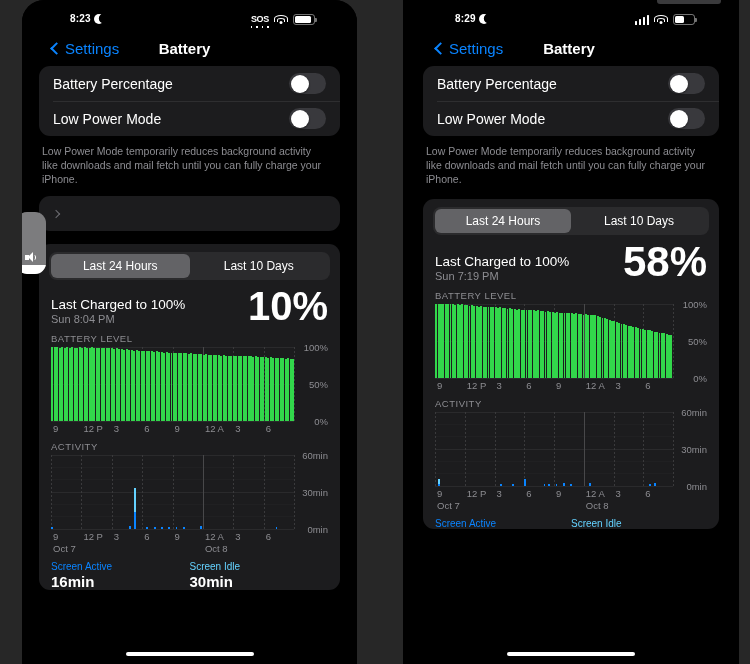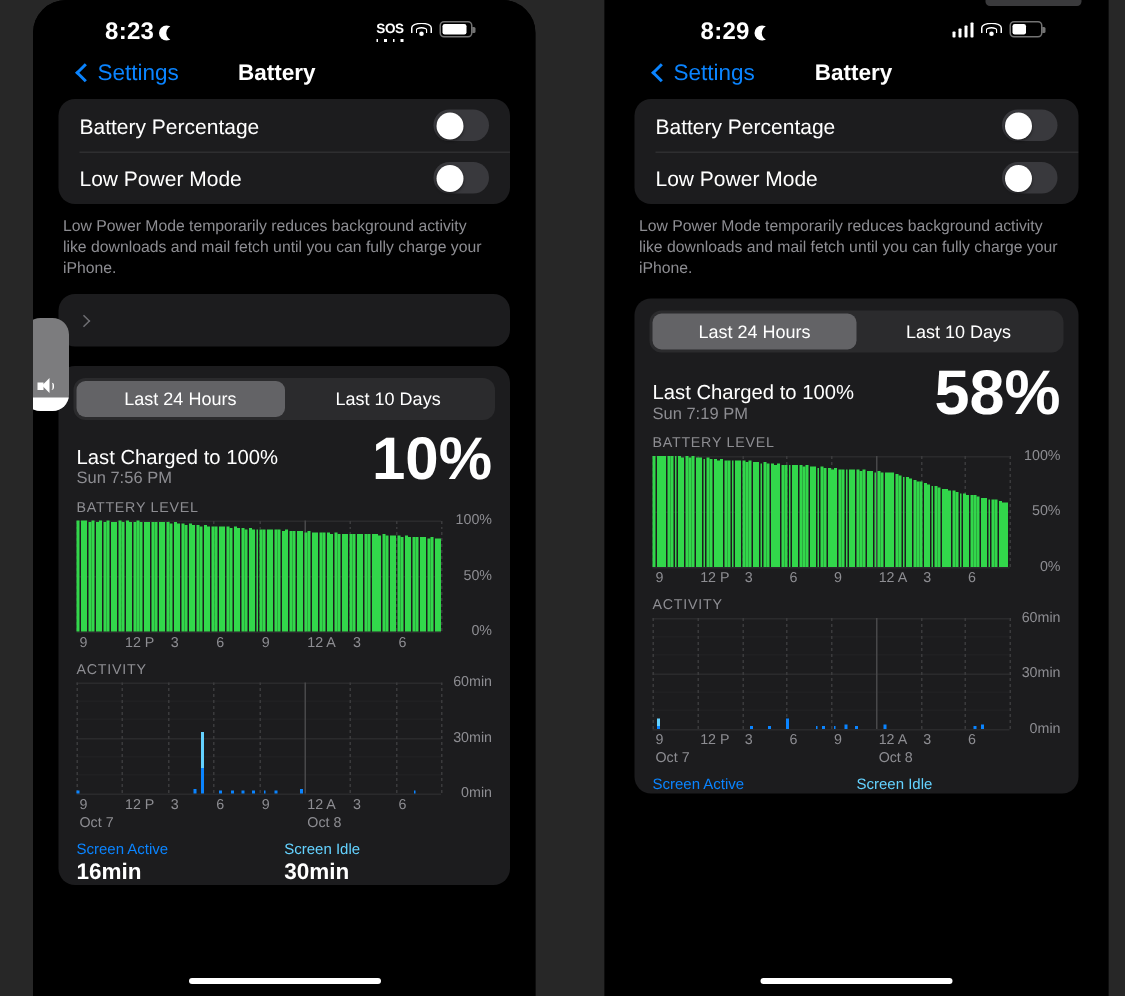--- a/index.html
+++ b/index.html
@@ -19,23 +19,23 @@
   .phone.right { left:403px; width:336px; height:664px; }
 
   .screen { position:relative; width:100%; height:100%; background:#000; }
 
   
   .statusbar {
     position:relative; height:34px; display:flex; align-items:center;
     color:#fff;
   }
   .sb-time { position:absolute; display:flex; align-items:center; gap:3px;
-             font-size:16px; font-weight:bold; letter-spacing:.2px; }
+             font-size:10px; font-weight:bold; letter-spacing:.2px; }
   .left .sb-time { left:48px; top:13px; }
-  .right .sb-time{ left:64px; top:13px; }
+  .right .sb-time{ left:52px; top:13px; }
   .moon { width:10px; height:10px; position:relative; display:inline-block; }
   .moon::before {
     content:""; position:absolute; inset:0; border-radius:50%;
     background:#fff;
     clip-path: path("M 10 0 A 5 5 0 1 0 10 10 A 6.6 6.6 0 1 1 10 0 Z");
   }
   .sb-right { position:absolute; display:flex; align-items:center; gap:5px; top:14px; }
   .left  .sb-right { right:42px; }
   .right .sb-right { right:44px; }
 
@@ -245,21 +245,21 @@
 
         <div class="panel" style="margin-top:13px">
           <div class="seg">
             <div class="on">Last 24 Hours</div>
             <div>Last 10 Days</div>
           </div>
 
           <div class="charged">
             <div class="cl">
               <div class="t1">Last Charged to 100%</div>
-              <div class="t2">Sun 7:56 PM</div>
+              <div class="t2">Sun 8:04 PM</div>
             </div>
             <div class="pct">10%</div>
           </div>
 
           <div class="seclabel">BATTERY LEVEL</div>
           <div class="chartwrap">
             <div class="chart" id="L-batt-chart" style="height:74px">
                 <div class="grid-h" style="top: 74px; right: 34px;"></div>
                 <div class="axis-y" style="top: 74px;">0%</div>
                 <div class="grid-h" style="top: 37px; right: 34px;"></div>

